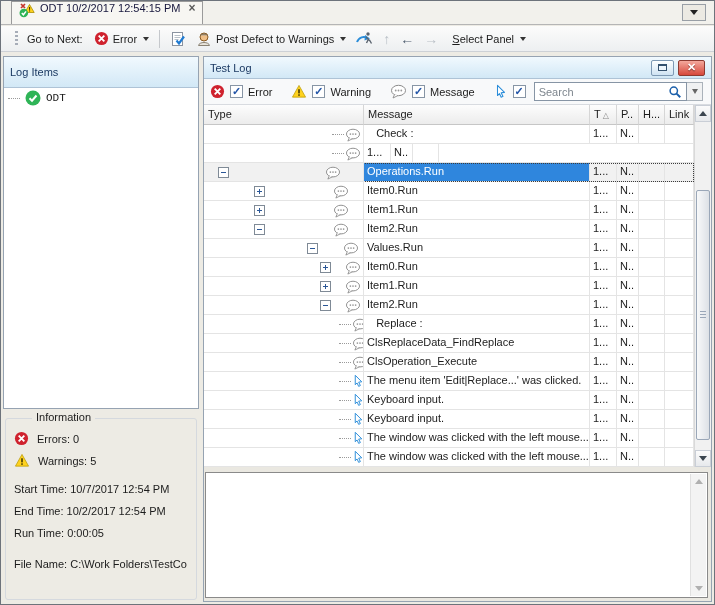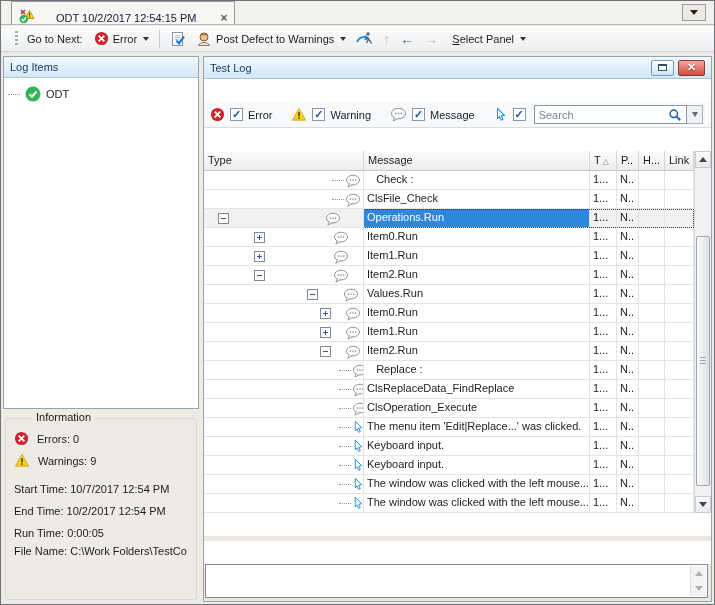--- a/index.html
+++ b/index.html
@@ -1,21 +1,21 @@
 <!DOCTYPE html>
 <html><head>
 <meta charset="utf-8">
 <style>
   * { margin:0; padding:0; box-sizing:border-box; }
   body { font-family:"Liberation Sans", sans-serif; font-size:11px; color:#1c1c1c; background:#fff; }
   .window { position:relative; width:715px; height:605px; border:1px solid #6d737b; background:#edebe4; overflow:hidden; }
 
   
   .tabstrip { position:absolute; top:0; left:0; right:0; height:24px; background:#f2f1ec; border-bottom:1px solid #b5b5b5; }
-  .doc-tab { position:absolute; left:10px; top:0; height:23px; display:flex; align-items:flex-end; gap:21px;
+  .doc-tab { position:absolute; left:10px; top:0; height:23px; display:flex; align-items:flex-start; gap:5px;
              padding:0 7px; background:#f7f6f2; border:1px solid #9a9a9a; border-bottom:none; color:#16163c; }
   .tab-close { color:#5a5a5a; font-weight:bold; font-size:12px; line-height:1; margin-left:3px; cursor:default; }
   .tabstrip-dd { position:absolute; right:8px; top:3px; width:24px; height:17px; border:1px solid #999fa6; background:#eceae3;
                  display:flex; align-items:center; justify-content:center; }
   .tri-down { width:0; height:0; border-left:4px solid transparent; border-right:4px solid transparent; border-top:5px solid #222; }
 
   
   .toolbar { position:absolute; top:25px; left:0; right:0; height:26px; background:linear-gradient(#fcfcfb,#edeff1);
              border-bottom:1px solid #cdd1d6; display:flex; align-items:center; padding-left:14px; }
   .grip { width:3px; height:15px; margin:0 7px 0 0; background:repeating-linear-gradient(to bottom,#a7adb8 0 2px,transparent 2px 4px); }
@@ -23,36 +23,36 @@
   .tbtn { display:flex; align-items:center; gap:4px; padding:2px 5px; border-radius:2px; }
   .caret { width:0; height:0; border-left:3px solid transparent; border-right:3px solid transparent; border-top:4px solid #333; margin-left:2px; }
   .tsep { width:1px; height:18px; background:#c5c8cc; margin:0 5px; }
   .arrow-glyph { font-size:14px; font-weight:bold; line-height:1; }
   .dis { color:#b9bfc6; }
   .ena { color:#4c5b6d; }
 
   
   .left-pane { position:absolute; left:2px; top:55px; width:198px; bottom:2px; }
   .right-pane { position:absolute; left:202px; top:55px; right:2px; bottom:2px; border:1px solid #96a3b2; background:#fff;
-                display:flex; flex-direction:column;gap:23px; }
-
-  .panel-caption { height:21px; background:linear-gradient(#f1f9fe,#d2e8f6); border-bottom:1px solid #aec3d6;
+                display:flex; flex-direction:column; }
+
+  .panel-caption { height:31px; background:linear-gradient(#f1f9fe,#d2e8f6); border-bottom:1px solid #aec3d6;
                    display:flex; align-items:center; padding:0 6px; color:#1c3a63; }
   .logitems-panel { position:absolute; top:0; left:0; width:196px; height:353px; border:1px solid #96a3b2; background:#fff; }
-  .tree { padding:8px 4px; }
+  .tree { padding:2px 4px;font-family:Liberation Mono, monospace; }
   .tree-item { display:flex; align-items:center; gap:5px; }
   .tree-stub { width:12px; border-top:1px dotted #9a9a9a; }
   .svg-icon { flex:0 0 auto; display:block; }
 
   
   .info-group { position:absolute; left:2px; top:362px; width:192px; height:182px; border:1px solid #d5d9de; border-radius:3px; }
   .info-legend { position:absolute; top:-8px; left:9px; background:#edebe4; padding:0 4px; color:#1c1c1c;margin-left:17px; }
   .info-body { padding:10px 8px 0 8px; }
   .info-row { display:flex; align-items:center; gap:8px; white-space:nowrap; overflow:hidden; }
-  .mt2{margin-top:2px} .mt6{margin-top:7px} .mt14{margin-top:15px} .mt9{margin-top:10px} .mt18{margin-top:6px}
+  .mt2{margin-top:2px} .mt6{margin-top:7px} .mt14{margin-top:15px} .mt9{margin-top:10px} .mt18{margin-top:19px}
 
   
   .tl-caption { flex:0 0 22px; background:linear-gradient(#f1f9fe,#d2e8f6); border-bottom:1px solid #aec3d6;
                 display:flex; align-items:center; padding:0 6px; color:#1c3a63; }
   .cap-btns { margin-left:auto; display:flex; gap:4px; align-items:center; }
   .min-btn { width:23px; height:16px; border:1px solid #7e99b4; border-radius:2px; background:linear-gradient(#feffff,#cfe3f3);
              display:flex; align-items:center; justify-content:center; }
   .min-glyph { width:9px; height:7px; border:1px solid #34516e; border-top-width:2px; background:#eef6fc; }
   .close-btn { width:27px; height:16px; border:1px solid #8d3a31; border-radius:2px; background:linear-gradient(#f3a89c,#d6483c);
                display:flex; align-items:center; justify-content:center; color:#fff; font-weight:bold; font-size:11px; line-height:1;
@@ -220,21 +220,21 @@
               <path d="M5 5l6 6M11 5l-6 6" stroke="#fff" stroke-width="2"></path>
           </svg>
           <span>Errors: 0</span>
         </div>
         <div class="info-row mt6">
           <svg class="svg-icon" width="16" height="15" viewBox="0 0 16 16">
             <path d="M8 1.5 L15 14 H1 Z" fill="#ffd21e" stroke="#b99b00" stroke-width="0.8"></path>
             <rect x="7.2" y="5.6" width="1.6" height="4.4" fill="#3a3000"></rect>
               <rect x="7.2" y="11" width="1.6" height="1.6" fill="#3a3000"></rect>
           </svg>
-          <span>Warnings: 9</span>
+          <span>Warnings: 5</span>
         </div>
         <div class="info-row mt14">Start Time: 10/7/2017 12:54 PM</div>
         <div class="info-row mt9">End Time: 10/2/2017 12:54 PM</div>
         <div class="info-row mt9">Run Time: 0:00:05</div>
         <div class="info-row mt18">File Name: C:\Work Folders\TestCo</div>
       </div>
     </div>
   </div>
 
   <div class="right-pane">
@@ -340,21 +340,20 @@
 
       <svg class="icon icon-message svg-icon" width="16" height="14" viewBox="0 0 17 15" style="left: 141px;">
         <ellipse cx="8.5" cy="6.5" rx="7" ry="5.2" fill="#fff" stroke="#8a8a8a"></ellipse>
         <path d="M4.5 10.5 L3 14 L8 11.5" fill="#fff" stroke="#8a8a8a" stroke-width="0.9"></path>
         <circle cx="5.7" cy="6.5" r="0.9" fill="#999"></circle>
                 <circle cx="8.5" cy="6.5" r="0.9" fill="#999"></circle>
                 <circle cx="11.3" cy="6.5" r="0.9" fill="#999"></circle>
       </svg>
 
     </div>
-    <div class="cell c-msg"><span class="msg-text">ClsFile_Check</span></div>
     <div class="cell c-time">1...</div>
     <div class="cell c-pri">N..</div>
     <div class="cell c-hp"></div>
     <div class="cell c-link"></div>
   </div>
           <div class="row selected">
     <div class="cell c-type">
 
       <span class="expander minus" style="left: 14px;"></span>
       <svg class="icon icon-message svg-icon" width="16" height="14" viewBox="0 0 17 15" style="left: 121px;">

